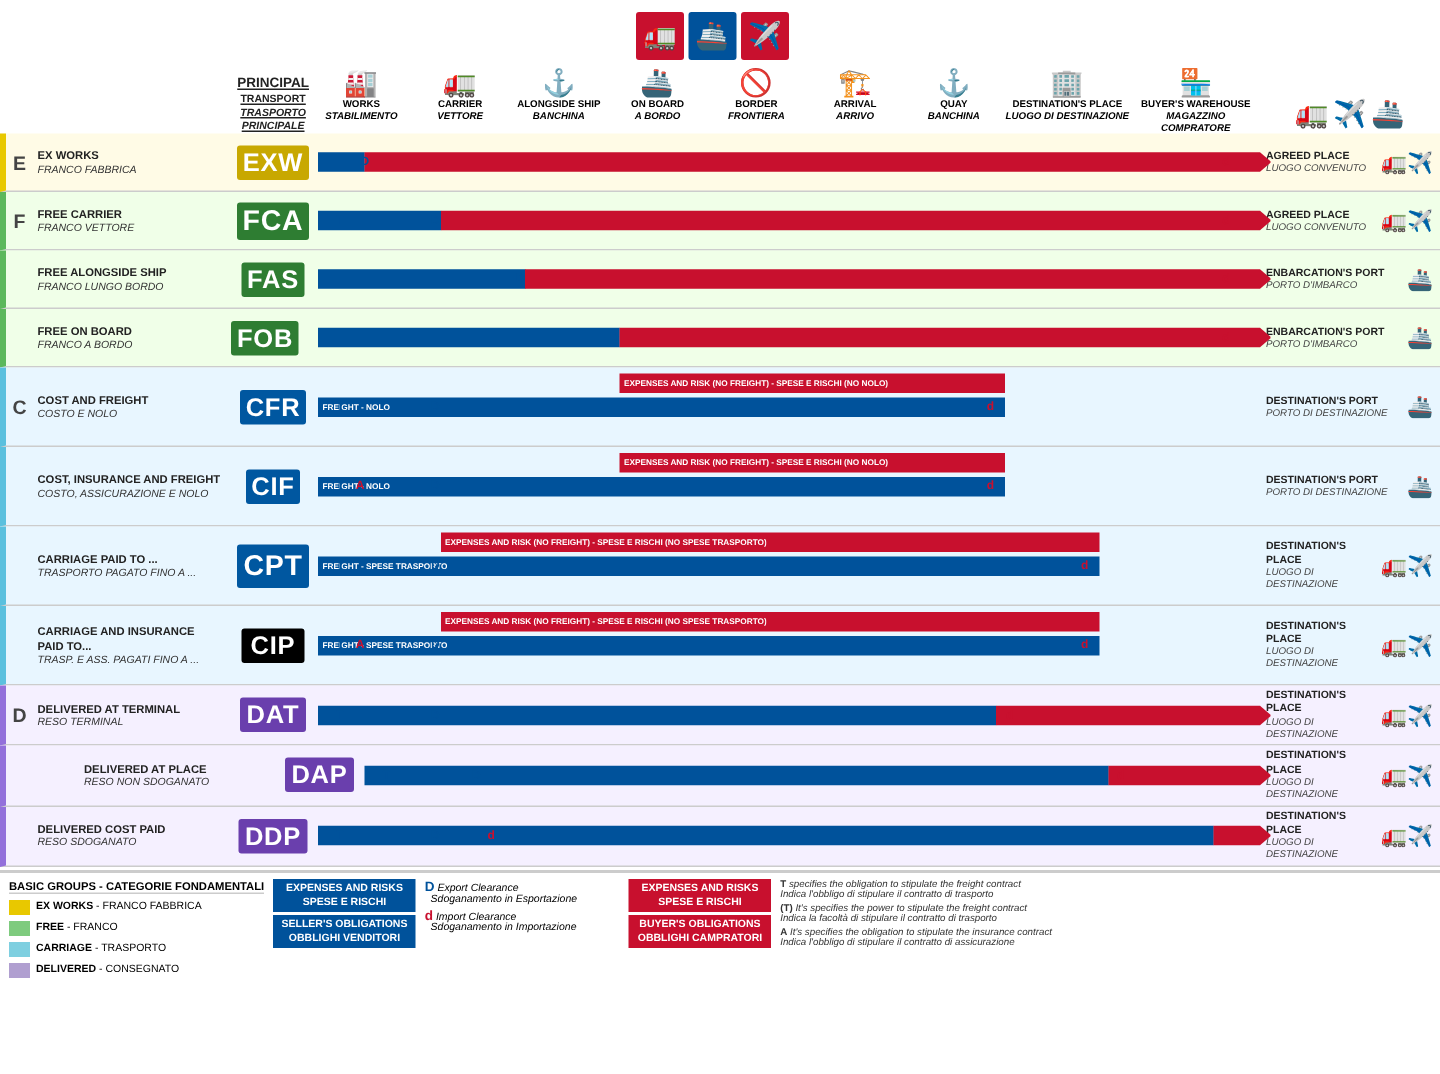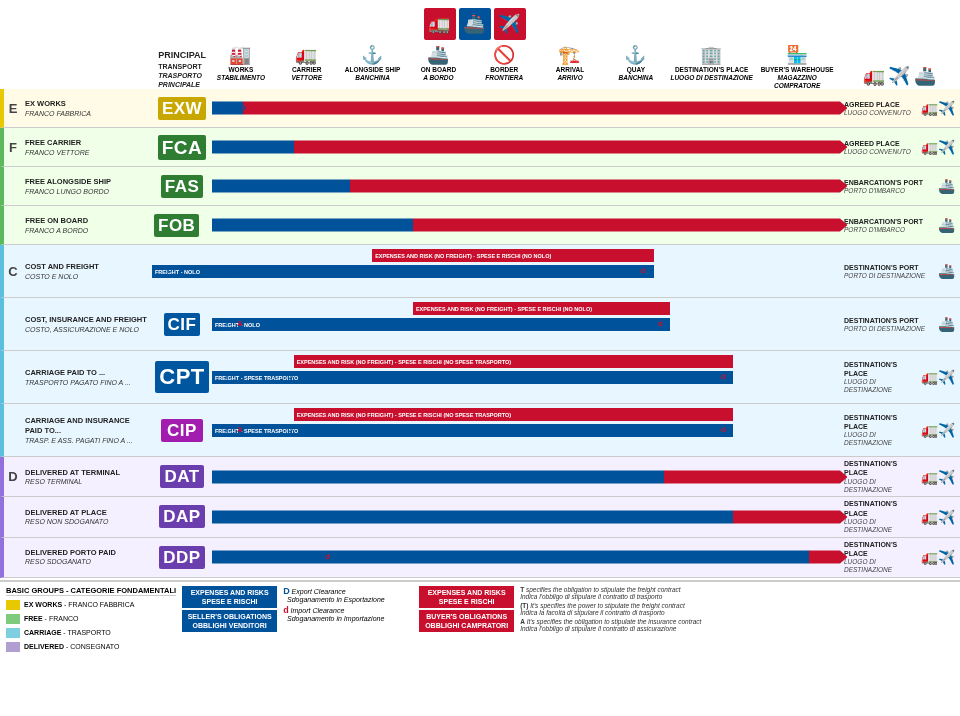--- a/index.html
+++ b/index.html
@@ -63,21 +63,21 @@
     </div>
     <div class="title-block">
       <div class="title-main"></div>
       <div class="title-sub"></div>
     </div>
   </div>
 
   <div style="display:flex; align-items:flex-end; margin-bottom:0;">
 
     <div style="width:208px; flex-shrink:0; display:flex; align-items:flex-end; justify-content:flex-end; padding-right:2px;">
-      <div style="font-size:7px; font-weight:bold; color:#222; text-align:left; line-height:1.3;">
+      <div style="font-size:7px; font-weight:bold; color:#222; text-align:center; line-height:1.3;text-decoration:underline;">
         <span style="font-size:9px; font-weight:900;">PRINCIPAL</span><br>
         <span>TRANSPORT</span><br>
         <span style="font-style:italic;">TRASPORTO</span><br>
         <span style="font-style:italic;">PRINCIPALE</span>
       </div>
     </div>
 
     <div style="flex:1; display:flex;">
 
       <div style="flex:1; display:flex; flex-direction:column; align-items:center; text-align:center;">
@@ -224,21 +224,21 @@
     <div style="flex:1;">
       <div style="font-size:7px; font-weight:bold; color:#222; line-height:1.3;">ENBARCATION'S PORT</div>
       <div style="font-size:6.5px; font-style:italic; color:#444; line-height:1.3;">PORTO D'IMBARCO</div>
     </div>
     <div style="font-size:14px; white-space:nowrap;">🚢</div>
   </div>
       </div>
       <div style="display: flex; align-items: stretch; border-bottom: 1px solid rgb(204, 204, 204); background: rgb(240, 255, 232); border-left: 4px solid rgb(92, 184, 92);">
         <div style="width: 18px; flex-shrink: 0; display: flex; align-items: center; justify-content: center;"></div>
         <div style="width: 130px; flex-shrink: 0; display: flex; align-items: center; padding: 2px 3px;">
-          <div style="font-size:7px; line-height:1.3; color:#333;text-align:center;">
+          <div style="font-size:7px; line-height:1.3; color:#333;">
     <div style="font-weight:bold; font-size:7.5px; color:#222;">FREE ON BOARD</div>
     <div style="font-style:italic;">FRANCO A BORDO</div>
   </div>
         </div>
         <div style="width: 60px; flex-shrink: 0; display: flex; align-items: center; justify-content: flex-start; padding: 2px;">
           <span style="font-size:17px; font-weight:900; color:white; background:#2e7d32; padding:3px 4px; border-radius:2px; letter-spacing:0.5px; line-height:1;">FOB</span>
         </div>
         <div style="flex: 1 1 0%; position: relative; min-height: 38px;">
           <div style="position: absolute; top: 50%; transform: translateY(-50%); height: 13px; left: 0%; width: 32%; background: rgb(0, 82, 155); display: flex; align-items: center;">
             <div style="position: absolute; right: -7px; top: 0px; height: 100%; width: 0px; border-top: 6.5px solid transparent; border-bottom: 6.5px solid transparent; border-left: 7px solid rgb(0, 82, 155);"></div>
@@ -260,20 +260,23 @@
       <div style="display: flex; align-items: stretch; border-bottom: 1px solid rgb(204, 204, 204); background: rgb(232, 246, 255); border-left: 4px solid rgb(91, 192, 222);">
         <div style="width: 18px; flex-shrink: 0; display: flex; align-items: center; justify-content: center;">
           <span style="font-size:13px; font-weight:900; color:#444;">C</span>
         </div>
         <div style="width: 130px; flex-shrink: 0; display: flex; align-items: center; padding: 2px 3px;">
           <div style="font-size:7px; line-height:1.3; color:#333;">
     <div style="font-weight:bold; font-size:7.5px; color:#222;">COST AND FREIGHT</div>
     <div style="font-style:italic;">COSTO E NOLO</div>
   </div>
         </div>
+        <div style="width: 60px; flex-shrink: 0; display: flex; align-items: center; justify-content: center; padding: 2px;">
+          <span style="font-size:17px; font-weight:900; color:white; background:#0057a0; padding:3px 4px; border-radius:2px; letter-spacing:0.5px; line-height:1;">CFR</span>
+        </div>
         <div style="flex: 1 1 0%; position: relative; min-height: 52px;">
           <div style="position: absolute; top: 4px; height: 13px; left: 32%; width: 41%; background: rgb(200, 16, 46); display: flex; align-items: center; overflow: hidden;">
             <span style="font-size:5.5px; font-weight:bold; color:white; padding-left:3px; white-space:nowrap; overflow:hidden; text-overflow:ellipsis; max-width:95%;">EXPENSES AND RISK (NO FREIGHT) - SPESE E RISCHI (NO NOLO)</span>
           </div>
           <div style="position: absolute; top: 20px; height: 13px; left: 0%; width: 73%; background: rgb(0, 82, 155); display: flex; align-items: center; overflow: hidden;">
             <span style="font-size:5.5px; font-weight:bold; color:white; padding-left:3px; white-space:nowrap; overflow:hidden; text-overflow:ellipsis; max-width:95%;">FREIGHT - NOLO</span>
           </div>
           <div style="position: absolute; left: 2%; top: 50%; transform: translateY(-50%); font-size: 8px; font-weight: bold; color: rgb(0, 82, 155); z-index: 10; line-height: 1;">T</div>
           <div style="position: absolute; left: 12%; top: 50%; transform: translateY(-50%); font-size: 8px; font-weight: bold; color: rgb(0, 82, 155); z-index: 10; line-height: 1;">D</div>
           <div style="position: absolute; left: 71%; top: 50%; transform: translateY(-50%); font-size: 8px; font-weight: bold; color: rgb(200, 16, 46); z-index: 10; line-height: 1;">d</div>
@@ -319,21 +322,21 @@
       </div>
       <div style="display: flex; align-items: stretch; border-bottom: 1px solid rgb(204, 204, 204); background: rgb(232, 246, 255); border-left: 4px solid rgb(91, 192, 222);">
         <div style="width: 18px; flex-shrink: 0; display: flex; align-items: center; justify-content: center;"></div>
         <div style="width: 130px; flex-shrink: 0; display: flex; align-items: center; padding: 2px 3px;">
           <div style="font-size:7px; line-height:1.3; color:#333;">
     <div style="font-weight:bold; font-size:7.5px; color:#222;">CARRIAGE PAID TO ...</div>
     <div style="font-style:italic;">TRASPORTO PAGATO FINO A ...</div>
   </div>
         </div>
         <div style="width: 60px; flex-shrink: 0; display: flex; align-items: center; justify-content: center; padding: 2px;">
-          <span style="font-size:22px; font-weight:900; color:white; background:#0057a0; padding:5px 4px; border-radius:2px; letter-spacing:0.5px; line-height:1;">CPT</span>
+          <span style="font-size:19px; font-weight:900; color:white; background:#0057a0; padding:5px 4px; border-radius:2px; letter-spacing:0.5px; line-height:1;">CPT</span>
         </div>
         <div style="flex: 1 1 0%; position: relative; min-height: 52px;">
           <div style="position: absolute; top: 4px; height: 13px; left: 13%; width: 70%; background: rgb(200, 16, 46); display: flex; align-items: center; overflow: hidden;">
             <span style="font-size:5.5px; font-weight:bold; color:white; padding-left:3px; white-space:nowrap; overflow:hidden; text-overflow:ellipsis; max-width:95%;">EXPENSES AND RISK (NO FREIGHT) - SPESE E RISCHI (NO SPESE TRASPORTO)</span>
           </div>
           <div style="position: absolute; top: 20px; height: 13px; left: 0%; width: 83%; background: rgb(0, 82, 155); display: flex; align-items: center; overflow: hidden;">
             <span style="font-size:5.5px; font-weight:bold; color:white; padding-left:3px; white-space:nowrap; overflow:hidden; text-overflow:ellipsis; max-width:95%;">FREIGHT - SPESE TRASPORTO</span>
           </div>
           <div style="position: absolute; left: 2%; top: 50%; transform: translateY(-50%); font-size: 8px; font-weight: bold; color: rgb(0, 82, 155); z-index: 10; line-height: 1;">T</div>
           <div style="position: absolute; left: 12%; top: 50%; transform: translateY(-50%); font-size: 8px; font-weight: bold; color: rgb(0, 82, 155); z-index: 10; line-height: 1;">D</div>
@@ -349,21 +352,21 @@
       </div>
       <div style="display: flex; align-items: stretch; border-bottom: 1px solid rgb(204, 204, 204); background: rgb(232, 246, 255); border-left: 4px solid rgb(91, 192, 222);">
         <div style="width: 18px; flex-shrink: 0; display: flex; align-items: center; justify-content: center;"></div>
         <div style="width: 130px; flex-shrink: 0; display: flex; align-items: center; padding: 2px 3px;">
           <div style="font-size:7px; line-height:1.3; color:#333;">
     <div style="font-weight:bold; font-size:7.5px; color:#222;">CARRIAGE AND INSURANCE PAID TO...</div>
     <div style="font-style:italic;">TRASP. E ASS. PAGATI FINO A ...</div>
   </div>
         </div>
         <div style="width: 60px; flex-shrink: 0; display: flex; align-items: center; justify-content: center; padding: 2px;">
-          <span style="font-size:17px; font-weight:900; color:white; background:#a21caf; padding:3px 6px; border-radius:2px; letter-spacing:0.5px; line-height:1;">CIP</span>
+          <span style="font-size:17px; font-weight:900; color:white; background:#000000; padding:3px 6px; border-radius:2px; letter-spacing:0.5px; line-height:1;">CIP</span>
         </div>
         <div style="flex: 1 1 0%; position: relative; min-height: 52px;">
           <div style="position: absolute; top: 4px; height: 13px; left: 13%; width: 70%; background: rgb(200, 16, 46); display: flex; align-items: center; overflow: hidden;">
             <span style="font-size:5.5px; font-weight:bold; color:white; padding-left:3px; white-space:nowrap; overflow:hidden; text-overflow:ellipsis; max-width:95%;">EXPENSES AND RISK (NO FREIGHT) - SPESE E RISCHI (NO SPESE TRASPORTO)</span>
           </div>
           <div style="position: absolute; top: 20px; height: 13px; left: 0%; width: 83%; background: rgb(0, 82, 155); display: flex; align-items: center; overflow: hidden;">
             <span style="font-size:5.5px; font-weight:bold; color:white; padding-left:3px; white-space:nowrap; overflow:hidden; text-overflow:ellipsis; max-width:95%;">FREIGHT - SPESE TRASPORTO</span>
           </div>
           <div style="position: absolute; left: 2%; top: 50%; transform: translateY(-50%); font-size: 8px; font-weight: bold; color: rgb(0, 82, 155); z-index: 10; line-height: 1;">T</div>
           <div style="position: absolute; left: 4%; top: 50%; transform: translateY(-50%); font-size: 8px; font-weight: bold; color: rgb(200, 16, 46); z-index: 10; line-height: 1;">A</div>
@@ -403,21 +406,21 @@
           <div style="position: absolute; left: 73%; top: 50%; transform: translateY(-50%); font-size: 8px; font-weight: bold; color: rgb(200, 16, 46); z-index: 10; line-height: 1;">d</div>
         </div>
         <div style="width: 120px; flex-shrink: 0; display: flex; align-items: center; padding: 2px 4px; gap: 4px;">
     <div style="flex:1;">
       <div style="font-size:7px; font-weight:bold; color:#222; line-height:1.3;">DESTINATION'S PLACE</div>
       <div style="font-size:6.5px; font-style:italic; color:#444; line-height:1.3;">LUOGO DI DESTINAZIONE</div>
     </div>
     <div style="font-size:14px; white-space:nowrap;">🚛✈️</div>
   </div>
       </div>
-      <div style="display: flex; align-items: stretch; border-bottom: 1px solid rgb(204, 204, 204); background: rgb(245, 240, 255); border-left: 4px solid rgb(147, 112, 219);">
+      <div style="display: flex; align-items: stretch; border-bottom: 1px solid rgb(204, 204, 204); background: rgb(245, 240, 255); border-left: 4px solid rgb(147, 112, 219); padding-left: 31px;">
         <div style="width: 18px; flex-shrink: 0; display: flex; align-items: center; justify-content: center;"></div>
         <div style="width: 130px; flex-shrink: 0; display: flex; align-items: center; padding: 2px 3px;">
           <div style="font-size:7px; line-height:1.3; color:#333;">
     <div style="font-weight:bold; font-size:7.5px; color:#222;">DELIVERED AT PLACE</div>
     <div style="font-style:italic;">RESO NON SDOGANATO</div>
   </div>
         </div>
         <div style="width: 60px; flex-shrink: 0; display: flex; align-items: center; justify-content: center; padding: 2px;">
           <span style="font-size:17px; font-weight:900; color:white; background:#6a3fad; padding:3px 4px; border-radius:2px; letter-spacing:0.5px; line-height:1;">DAP</span>
         </div>
@@ -437,21 +440,21 @@
       <div style="font-size:7px; font-weight:bold; color:#222; line-height:1.3;">DESTINATION'S PLACE</div>
       <div style="font-size:6.5px; font-style:italic; color:#444; line-height:1.3;">LUOGO DI DESTINAZIONE</div>
     </div>
     <div style="font-size:14px; white-space:nowrap;">🚛✈️</div>
   </div>
       </div>
       <div style="display: flex; align-items: stretch; border-bottom: 1px solid rgb(204, 204, 204); background: rgb(245, 240, 255); border-left: 4px solid rgb(147, 112, 219);">
         <div style="width: 18px; flex-shrink: 0; display: flex; align-items: center; justify-content: center;"></div>
         <div style="width: 130px; flex-shrink: 0; display: flex; align-items: center; padding: 2px 3px;">
           <div style="font-size:7px; line-height:1.3; color:#333;">
-    <div style="font-weight:bold; font-size:7.5px; color:#222;">DELIVERED PORTO PAID</div>
+    <div style="font-weight:bold; font-size:7.5px; color:#222;">DELIVERED COST PAID</div>
     <div style="font-style:italic;">RESO SDOGANATO</div>
   </div>
         </div>
         <div style="width: 60px; flex-shrink: 0; display: flex; align-items: center; justify-content: center; padding: 2px;">
           <span style="font-size:17px; font-weight:900; color:white; background:#6a3fad; padding:3px 4px; border-radius:2px; letter-spacing:0.5px; line-height:1;">DDP</span>
         </div>
         <div style="flex: 1 1 0%; position: relative; min-height: 38px;">
           <div style="position: absolute; top: 50%; transform: translateY(-50%); height: 13px; left: 0%; width: 95%; background: rgb(0, 82, 155); display: flex; align-items: center;">
             <div style="position: absolute; right: -7px; top: 0px; height: 100%; width: 0px; border-top: 6.5px solid transparent; border-bottom: 6.5px solid transparent; border-left: 7px solid rgb(0, 82, 155);"></div>
           </div>

